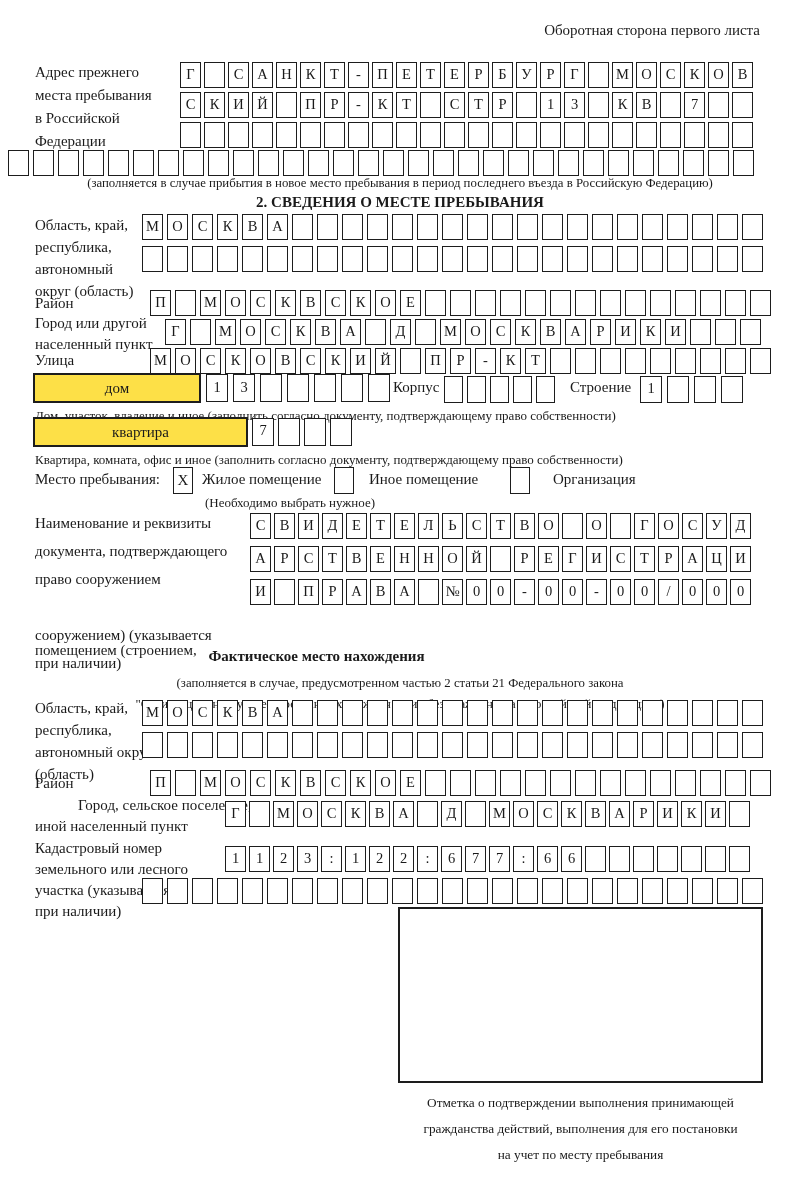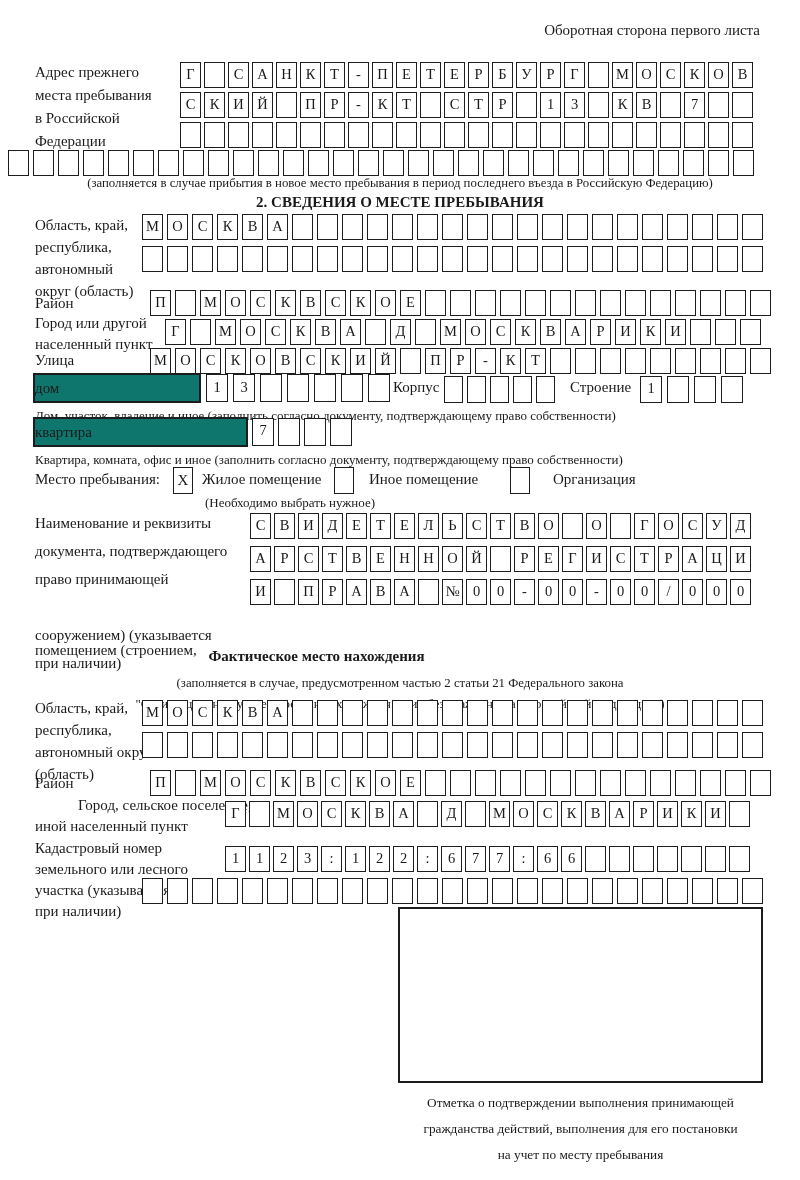--- a/index.html
+++ b/index.html
@@ -18,21 +18,21 @@
   .g25{gap:4px;}
   .dom-cells .cell{width:22px;height:28px;gap:5px;line-height:25px;}
   .dom-cells{gap:5px;}
   .korpus-cells .cell{width:19px;height:27px;}
   .korpus-cells{gap:4px;}
   .stroen-cells .cell{width:22px;height:27px;}
   .stroen-cells{gap:5px;}
   .apt-cells .cell{width:22px;height:28px;}
   .apt-cells{gap:4px;}
   .labelbox{position:absolute;border:2px solid #1d1d1d;box-sizing:border-box;
-        text-align:left;font-size:15px;background:#0f766e;}
+        text-align:center;font-size:15px;background:#fde047;}
   .checkbox{position:absolute;width:20px;height:27px;border:1.8px solid #1d1d1d;
         box-sizing:border-box;text-align:center;line-height:24px;font-size:15px;background:#fff;}
   .stampbox{position:absolute;border:2px solid #1d1d1d;box-sizing:border-box;background:#fff;}
   .caption{position:absolute;font-size:13.3px;line-height:26px;text-align:center;white-space:normal;}
 </style>
 </head>
 <body>
 
 <div class="page">
 
@@ -345,21 +345,21 @@
   <div class="checkbox" style="left:173px;top:467px;">X</div>
   <div class="abs" style="left:202px;top:471px;font-size:15px;">Жилое помещение</div>
   <div class="checkbox" style="left:334px;top:467px;"></div>
   <div class="abs" style="left:369px;top:471px;font-size:15px;">Иное помещение</div>
   <div class="checkbox" style="left:510px;top:467px;"></div>
   <div class="abs" style="left:553px;top:471px;font-size:15px;">Организация</div>
   <div class="abs small" style="left:205px;top:495px;">(Необходимо выбрать нужное)</div>
 
   <div class="abs lbl" style="left:35px;top:515px;">Наименование и реквизиты</div>
   <div class="abs lbl" style="left:35px;top:543px;">документа, подтверждающего</div>
-  <div class="abs lbl" style="left:35px;top:571px;">право принимающей</div>
+  <div class="abs lbl" style="left:35px;top:571px;">право сооружением</div>
   <div class="abs lbl" style="left:35px;top:599px;margin-top:43px;">помещением (строением,</div>
   <div class="abs lbl" style="left:35px;top:627px;">сооружением) (указывается</div>
   <div class="abs lbl" style="left:35px;top:655px;">при наличии)</div>
   <div class="cellrow" style="left:250px;top:513px;">
       <span class="cell">С</span>
       <span class="cell">В</span>
       <span class="cell">И</span>
       <span class="cell">Д</span>
       <span class="cell">Е</span>
       <span class="cell">Т</span>

